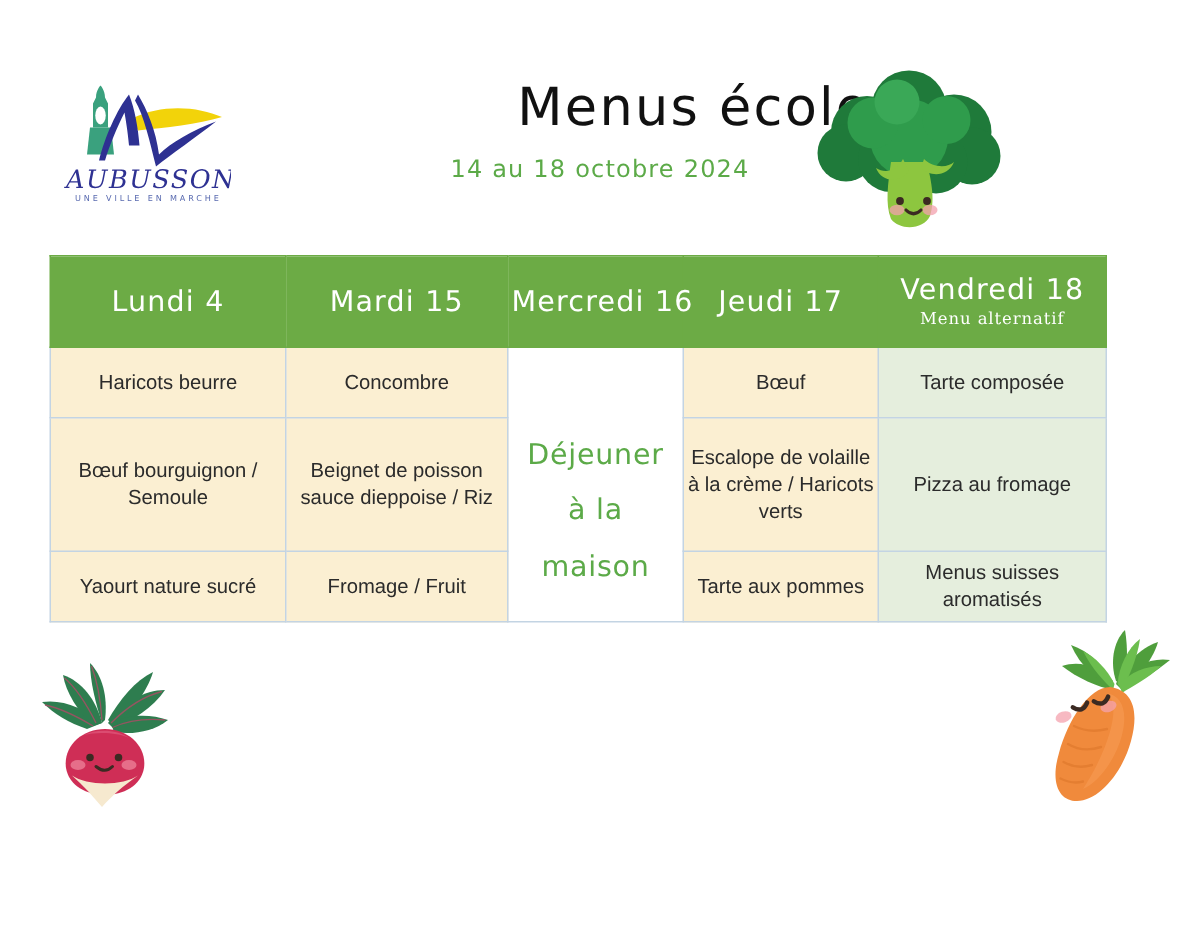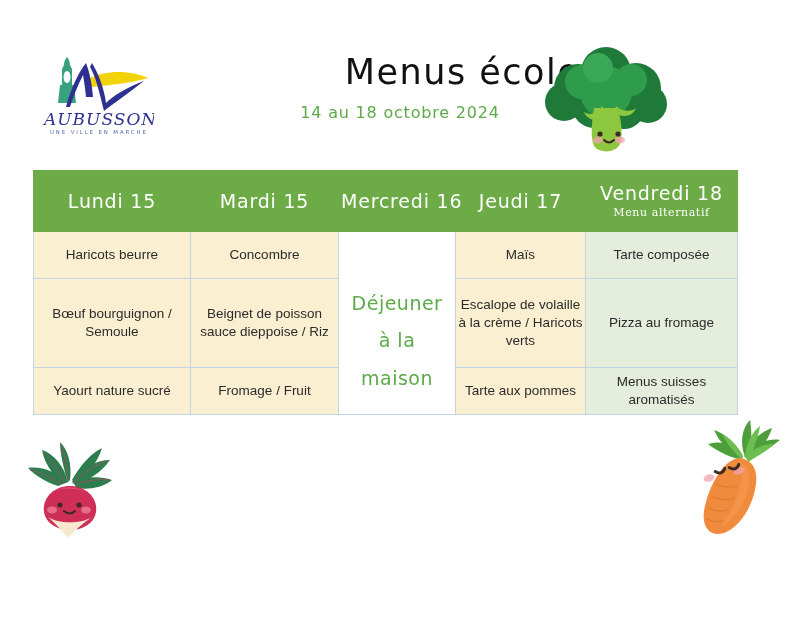--- a/index.html
+++ b/index.html
@@ -200,21 +200,21 @@
   <colgroup>
     <col class="col-lundi">
       <col class="col-mardi">
       <col class="col-mercredi">
     <col class="col-jeudi">
       <col class="col-vendredi">
   </colgroup>
   <thead>
     <tr>
       <th>
-        <div class="day-label">Lundi 15</div>
+        <div class="day-label">Lundi 4</div>
       </th>
       <th>
         <div class="day-label">Mardi 15</div>
       </th>
       <th>
         <div class="day-label">Mercredi 16</div>
       </th>
       <th>
         <div class="day-label">Jeudi 17</div>
       </th>
@@ -228,21 +228,21 @@
     <tr class="row-entree">
       <td class="cell cell-cream">Haricots beurre</td>
       <td class="cell cell-cream">Concombre</td>
       <td class="cell cell-white" rowspan="3">
         <div class="home-lunch">
           <div>Déjeuner</div>
           <div>à la</div>
           <div>maison</div>
         </div>
       </td>
-      <td class="cell cell-cream">Maïs</td>
+      <td class="cell cell-cream">Bœuf</td>
       <td class="cell cell-green">Tarte composée</td>
     </tr>
     <tr class="row-plat">
       <td class="cell cell-cream">Bœuf bourguignon / Semoule</td>
       <td class="cell cell-cream">Beignet de poisson sauce dieppoise / Riz</td>
       <td class="cell cell-cream">Escalope de volaille à la crème / Haricots verts</td>
       <td class="cell cell-green">Pizza au fromage</td>
     </tr>
     <tr class="row-dessert">
       <td class="cell cell-cream">Yaourt nature sucré</td>

